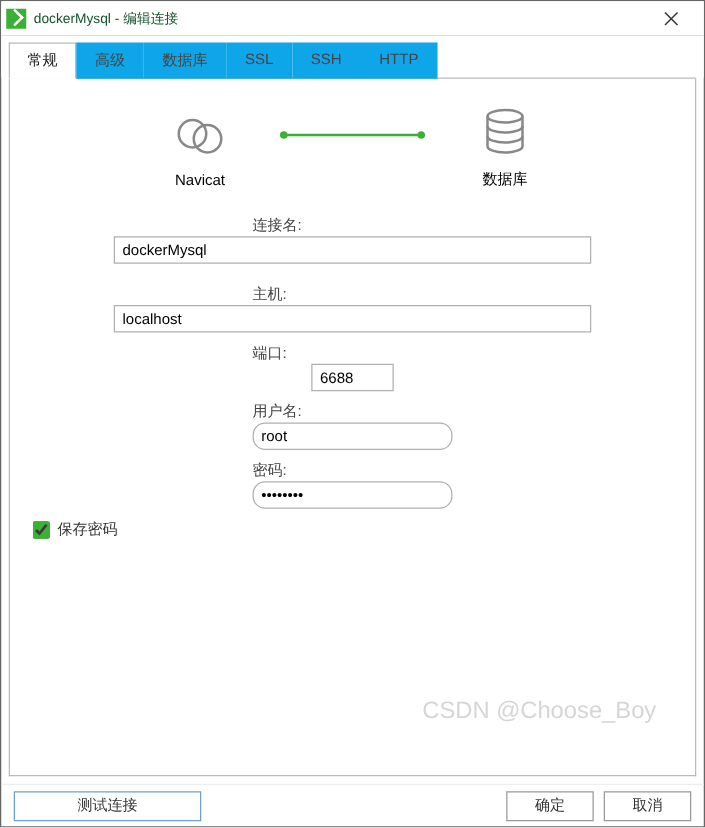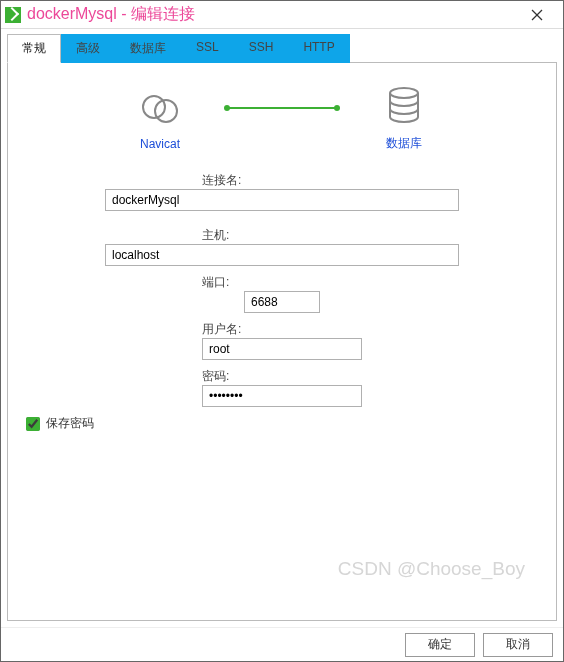--- a/index.html
+++ b/index.html
@@ -37,21 +37,21 @@
     }
     .app-icon::after{
       content:"";
       position:absolute;
       width:8px;height:8px;
       border:2px solid #fff;
       border-top:none;border-left:none;
       transform: rotate(-45deg);
       top:2px;left:2px;
     }
-    .title-text { font-size: 16px; color: #ec4899; }
+    .title-text { font-size: 11px; color: #14532d; }
     .close-btn {
       margin-left: auto;
       width: 40px; height: 26px;
       display: flex; align-items: center; justify-content: center;
       font-size: 16px;
       cursor: pointer;
     }
     .tabs {
       display: flex;
       padding: 4px 6px 0 6px;
@@ -90,21 +90,21 @@
     .diagram {
       display: flex;
       align-items: center;
       justify-content: center;
       gap: 22px;
       margin: 8px 0 14px 0;
     }
     .dlabel {
       text-align: right;
       font-size: 12px;
-      color: #1d4ed8;
+      color: #000000;
       margin-top: 6px;
     }
     .dcol{ display:flex; flex-direction:column; align-items:center; width:90px;}
     .connector {
       width: 110px; height: 2px;
       background: #3cb034;
       position: relative;
       margin-top:-22px;
     }
     .connector::before, .connector::after{
@@ -133,23 +133,23 @@
       color: #444;
     }
     .fld input[type="text"], .fld input[type="password"] {
       height: 22px;
       border: 1px solid #b0b0b0;
       padding: 0 6px;
       font-size: 12px;
       outline: none;
       font-family: inherit;
     }
-    .w-lg{ width: 354px; }
-    .w-sm{ width: 76px; }
-    .w-md{ width: 160px; }
+    .w-lg{ width: 382px; }
+    .w-sm{ width: 66px; }
+    .w-md{ width: 160px; border-radius: 10px; }
     .chkrow{
       display:flex;
       align-items:center;
       gap:6px;
       margin-top:4px;
     }
     .chkrow input[type="checkbox"]{
       width:14px;height:14px;
       accent-color:#3cb034;
     }
@@ -258,18 +258,19 @@
       <div class="chkrow">
         <input type="checkbox" checked="" style="">
         <span>保存密码</span>
       </div>
     </div>
 
     <div class="watermark">CSDN @Choose_Boy</div>
   </div>
 
   <div class="footer">
+    <button class="btn test">测试连接</button>
     <div class="spacer"></div>
     <button class="btn std">确定</button>
     <button class="btn std">取消</button>
   </div>
 
 </div>
 
 </body></html>

